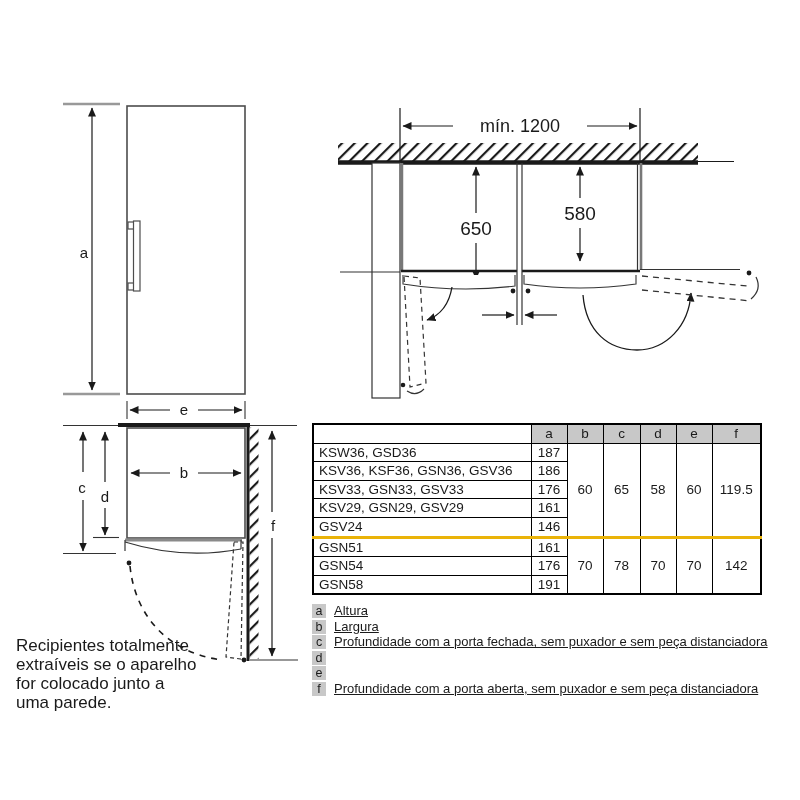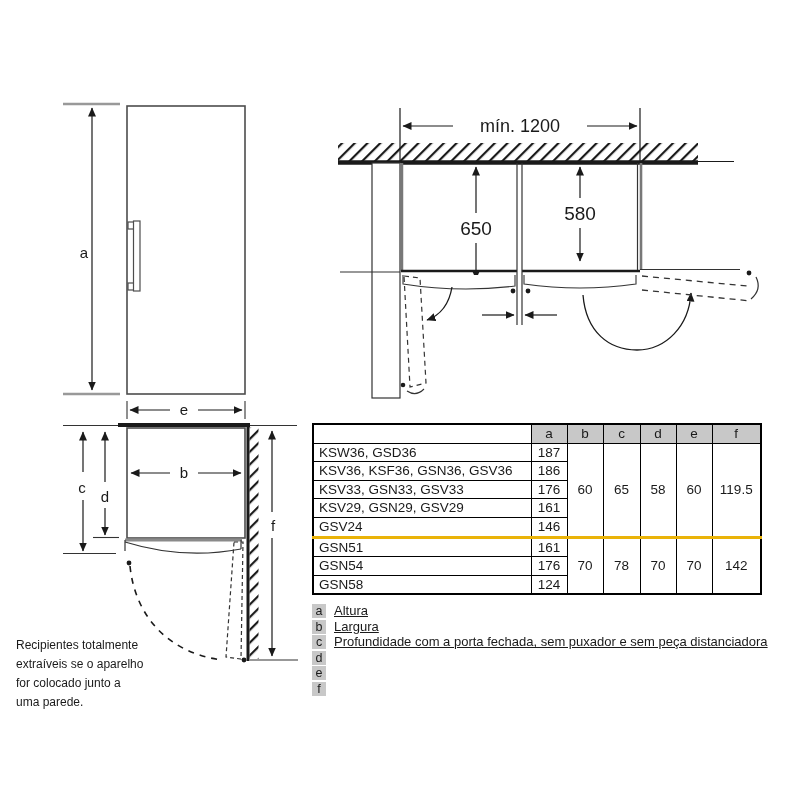--- a/index.html
+++ b/index.html
@@ -20,21 +20,21 @@
   table.dims tr.group-start td{border-top:3px solid #eab308;}
 
   
   .legend{position:absolute;left:312px;top:604px;width:485px;font-size:13px;}
   .legend-row{display:flex;align-items:flex-start;margin-bottom:1.6px;line-height:14px;}
   .legend-key{flex:0 0 14px;background:#c8c8c8;text-align:center;margin-right:8px;
               font-size:12.5px;line-height:14px;}
   .legend-text{white-space:nowrap;text-decoration:underline;}
 
   
-  .note{position:absolute;left:16px;top:636px;font-size:12px;line-height:19px;
+  .note{position:absolute;left:16px;top:636px;font-size:17px;line-height:19px;
         white-space:pre-line;}
 </style>
 </head>
 <body>
 
 <div class="page">
 
   <svg width="800" height="800" viewBox="0 0 800 800">
     <defs>
       <marker id="ah" markerWidth="11" markerHeight="9" refX="8.5" refY="4" orient="auto-start-reverse" markerUnits="userSpaceOnUse">
@@ -218,21 +218,21 @@
       <td class="num" rowspan="3">70</td>
       <td class="num" rowspan="3">70</td>
       <td class="num" rowspan="3">142</td>
     </tr>
     <tr>
       <td class="models">GSN54</td>
       <td class="num">176</td>
     </tr>
     <tr>
       <td class="models">GSN58</td>
-      <td class="num">124</td>
+      <td class="num">191</td>
     </tr>
   </tbody>
     </table>
 
   
   <div class="legend">
     <div class="legend-row">
       <span class="legend-key">a</span>
       <span class="legend-text">Altura</span>
     </div>
@@ -245,20 +245,21 @@
       <span class="legend-text">Profundidade com a porta fechada, sem puxador e sem peça distanciadora</span>
     </div>
     <div class="legend-row">
       <span class="legend-key">d</span>
     </div>
     <div class="legend-row">
       <span class="legend-key">e</span>
     </div>
     <div class="legend-row">
       <span class="legend-key">f</span>
+      <span class="legend-text">Profundidade com a porta aberta, sem puxador e sem peça distanciadora</span>
     </div>
   </div>
 
   
   <div class="note">Recipientes totalmente
 extraíveis se o aparelho
 for colocado junto a
 uma parede.</div>
 
 </div>

